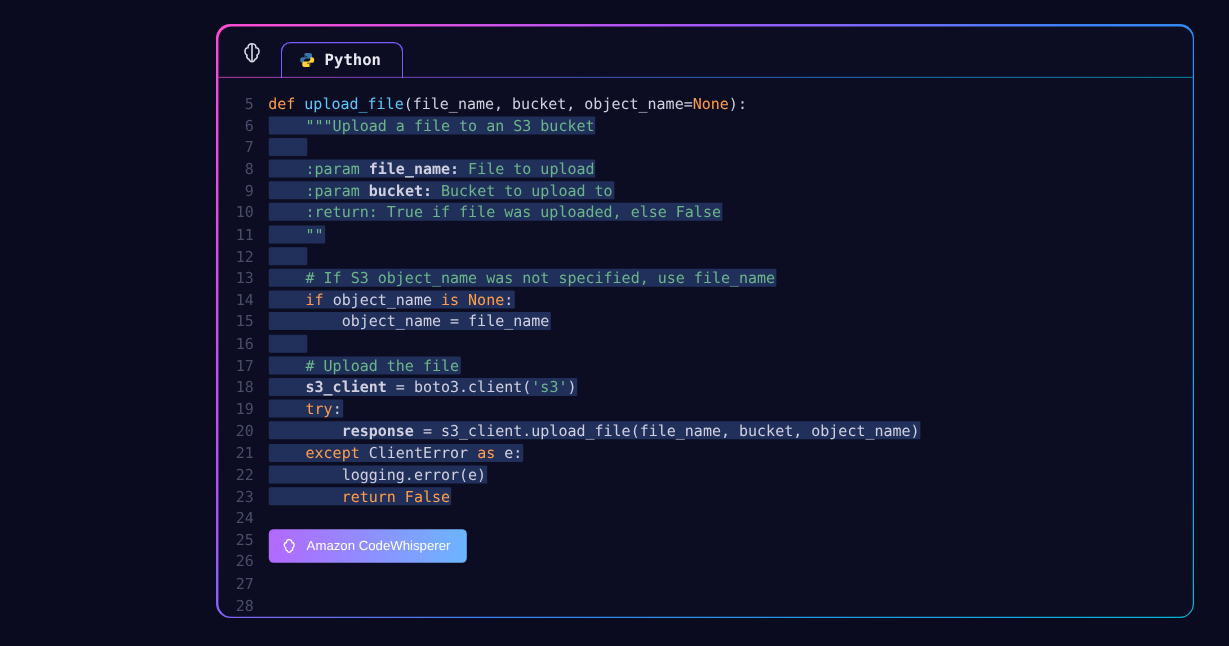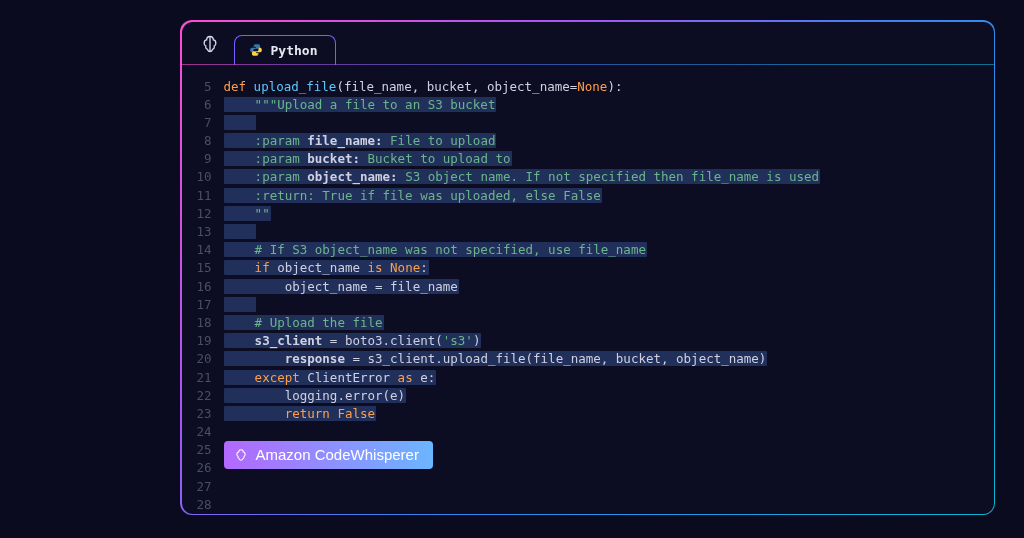--- a/index.html
+++ b/index.html
@@ -115,21 +115,21 @@
     .punc { color: #d0d0e0; }
 
     .suggestion-badge {
       position: absolute;
       left: 0px;
       display: inline-flex;
       align-items: center;
       gap: 8px;
       background: linear-gradient(90deg, #b368ff 0%, #6bb5ff 100%);
       color: #fff;
-      font-size: 15px;
+      font-size: 11px;
       font-weight: 400;
       padding: 5px 14px 5px 10px;
       border-radius: 4px;
       font-family: -apple-system, 'Segoe UI', sans-serif;
     }
     .suggestion-badge svg { display: block; }
 
     .brain-icon {
       width: 20px;
       height: 20px;
@@ -189,30 +189,30 @@
           <div class="line">28</div>
         </div>
       <div class="code-content">
 
         <div class="line"><span class="kw">def </span><span class="fn">upload_file</span><span class="punc">(</span><span class="param">file_name</span><span class="punc">, </span><span class="param">bucket</span><span class="punc">, </span><span class="param">object_name</span><span class="op">=</span><span class="none">None</span><span class="punc">):</span></div>
 
         <div class="line"><span class="hl"><span class="str">    """Upload a file to an S3 bucket</span></span></div>
         <div class="line"><span class="hl">    </span></div>
         <div class="line"><span class="hl"><span class="str">    :param </span><span class="plain" style="font-weight:600">file_name:</span><span class="str"> File to upload</span></span></div>
         <div class="line"><span class="hl"><span class="str">    :param </span><span class="plain" style="font-weight:700">bucket:</span><span class="str"> Bucket to upload to</span></span></div>
-        <div class="line"><span class="hl"><span class="str">    :param </span><span class="plain" style="font-weight:600">object_name:</span><span class="str"> S3 object name. If not specified then file_name is used</span></span></div>
         <div class="line"><span class="hl"><span class="str">    :return: True if file was uploaded, else False</span></span></div>
         <div class="line"><span class="hl"><span class="str">    ""</span></span></div>
         <div class="line"><span class="hl">    </span></div>
         <div class="line"><span class="hl"><span class="comment">    # If S3 object_name was not specified, use file_name</span></span></div>
         <div class="line"><span class="hl"><span class="kw">    if </span><span class="plain">object_name </span><span class="kw">is </span><span class="none">None</span><span class="punc">:</span></span></div>
         <div class="line"><span class="hl"><span class="plain">        object_name = file_name</span></span></div>
         <div class="line"><span class="hl">    </span></div>
         <div class="line"><span class="hl"><span class="comment">    # Upload the file</span></span></div>
         <div class="line"><span class="hl"><span class="plain" style="font-weight:600">    s3_client</span><span class="op"> = </span><span class="plain">boto3.client(</span><span class="str">'s3'</span><span class="punc">)</span></span></div>
+        <div class="line"><span class="hl"><span class="kw">    try</span><span class="punc">:</span></span></div>
         <div class="line"><span class="hl"><span class="plain" style="font-weight:600">        response</span><span class="op"> = </span><span class="plain">s3_client.upload_file(file_name, bucket, object_name)</span></span></div>
         <div class="line"><span class="hl"><span class="kw">    except </span><span class="plain">ClientError </span><span class="kw">as </span><span class="plain">e:</span></span></div>
         <div class="line"><span class="hl"><span class="plain">        logging.error(e)</span></span></div>
         <div class="line"><span class="hl"><span class="kw">        return </span><span class="none">False</span></span></div>
 
         <div class="line" style="position:relative;">
           <div class="suggestion-badge">
             <svg width="14" height="14" viewBox="0 0 24 24" fill="none" stroke="#fff" stroke-width="1.8">
               <path d="M12 3 C9 3 8 5 8 7 C6 7 5 9 5 11 C5 13 6 14 7 14.5 C6.5 16 7 18 9 18.5 C9.5 20 11 21 12 21 C13 21 14.5 20 15 18.5 C17 18 17.5 16 17 14.5 C18 14 19 13 19 11 C19 9 18 7 16 7 C16 5 15 3 12 3 Z"></path>
             </svg>

